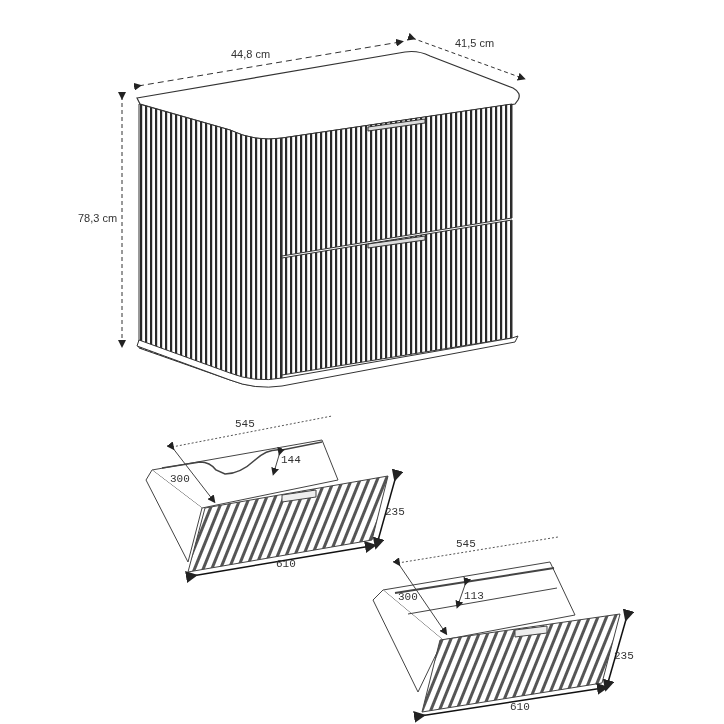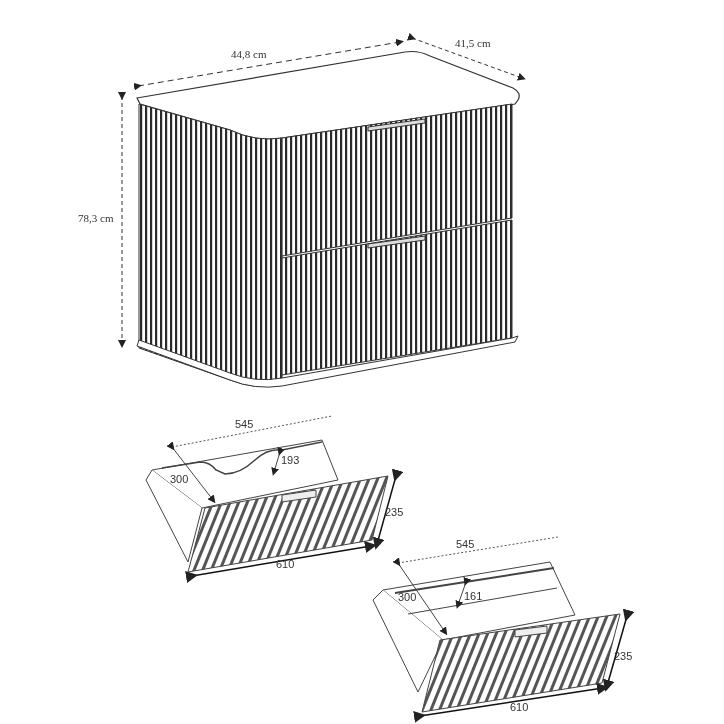--- a/index.html
+++ b/index.html
@@ -1,20 +1,20 @@
 <!DOCTYPE html>
 <html><head>
 <meta charset="utf-8">
 <style>
   html,body{margin:0;padding:0;background:#ffffff;}
   body{width:724px;height:724px;position:relative;overflow:hidden;font-family:"Liberation Serif",serif;}
   svg{position:absolute;left:0;top:0;}
   .lbl{position:absolute;color:#333;white-space:nowrap;}
-  .serif{font-family:Liberation Serif, serif;font-size:11px;}
-  .sans{font-family:Liberation Sans, sans-serif;font-size:11px;}
+  .serif{font-family:Liberation Sans, sans-serif;font-size:11px;}
+  .sans{font-family:Liberation Mono, monospace;font-size:11px;}
 </style>
 </head>
 <body>
 
 <svg width="724" height="724" viewBox="0 0 724 724">
   <defs>
     <pattern id="vslats" width="5" height="10" patternUnits="userSpaceOnUse">
       <rect width="5" height="10" fill="#fff"></rect>
       <rect x="0" width="2.2" height="10" fill="#2a2a2a"></rect>
     </pattern>
@@ -76,21 +76,21 @@
     <line x1="420" y1="716" x2="603" y2="688" stroke="#111" stroke-width="1.5" marker-start="url(#arr)" marker-end="url(#arr)"></line>
   </g>
 </svg>
 
 <div class="lbl serif" style="left:231px;top:48px;">44,8 cm</div>
 <div class="lbl serif" style="left:455px;top:37px;">41,5 cm</div>
 <div class="lbl serif" style="left:78px;top:212px;">78,3 cm</div>
 
 <div class="lbl sans" style="left:235px;top:418px;">545</div>
 <div class="lbl sans" style="left:170px;top:473px;">300</div>
-<div class="lbl sans" style="left:281px;top:454px;">193</div>
+<div class="lbl sans" style="left:281px;top:454px;">144</div>
 <div class="lbl sans" style="left:385px;top:506px;">235</div>
 <div class="lbl sans" style="left:276px;top:558px;">610</div>
 
 <div class="lbl sans" style="left:456px;top:538px;">545</div>
 <div class="lbl sans" style="left:398px;top:591px;">300</div>
-<div class="lbl sans" style="left:464px;top:590px;">161</div>
+<div class="lbl sans" style="left:464px;top:590px;">113</div>
 <div class="lbl sans" style="left:614px;top:650px;">235</div>
 <div class="lbl sans" style="left:510px;top:701px;">610</div>
 
 </body></html>

